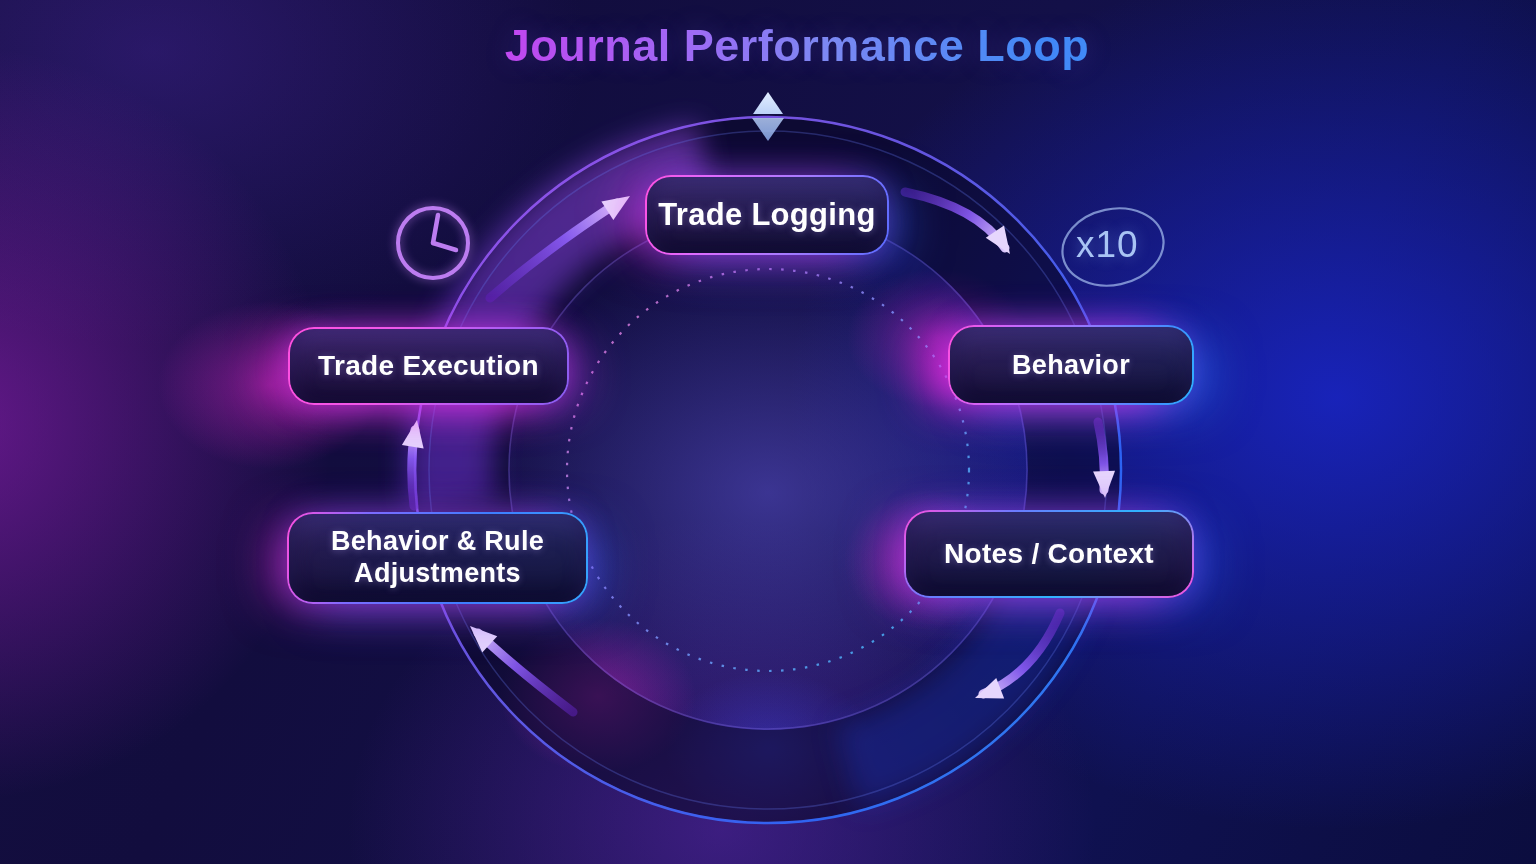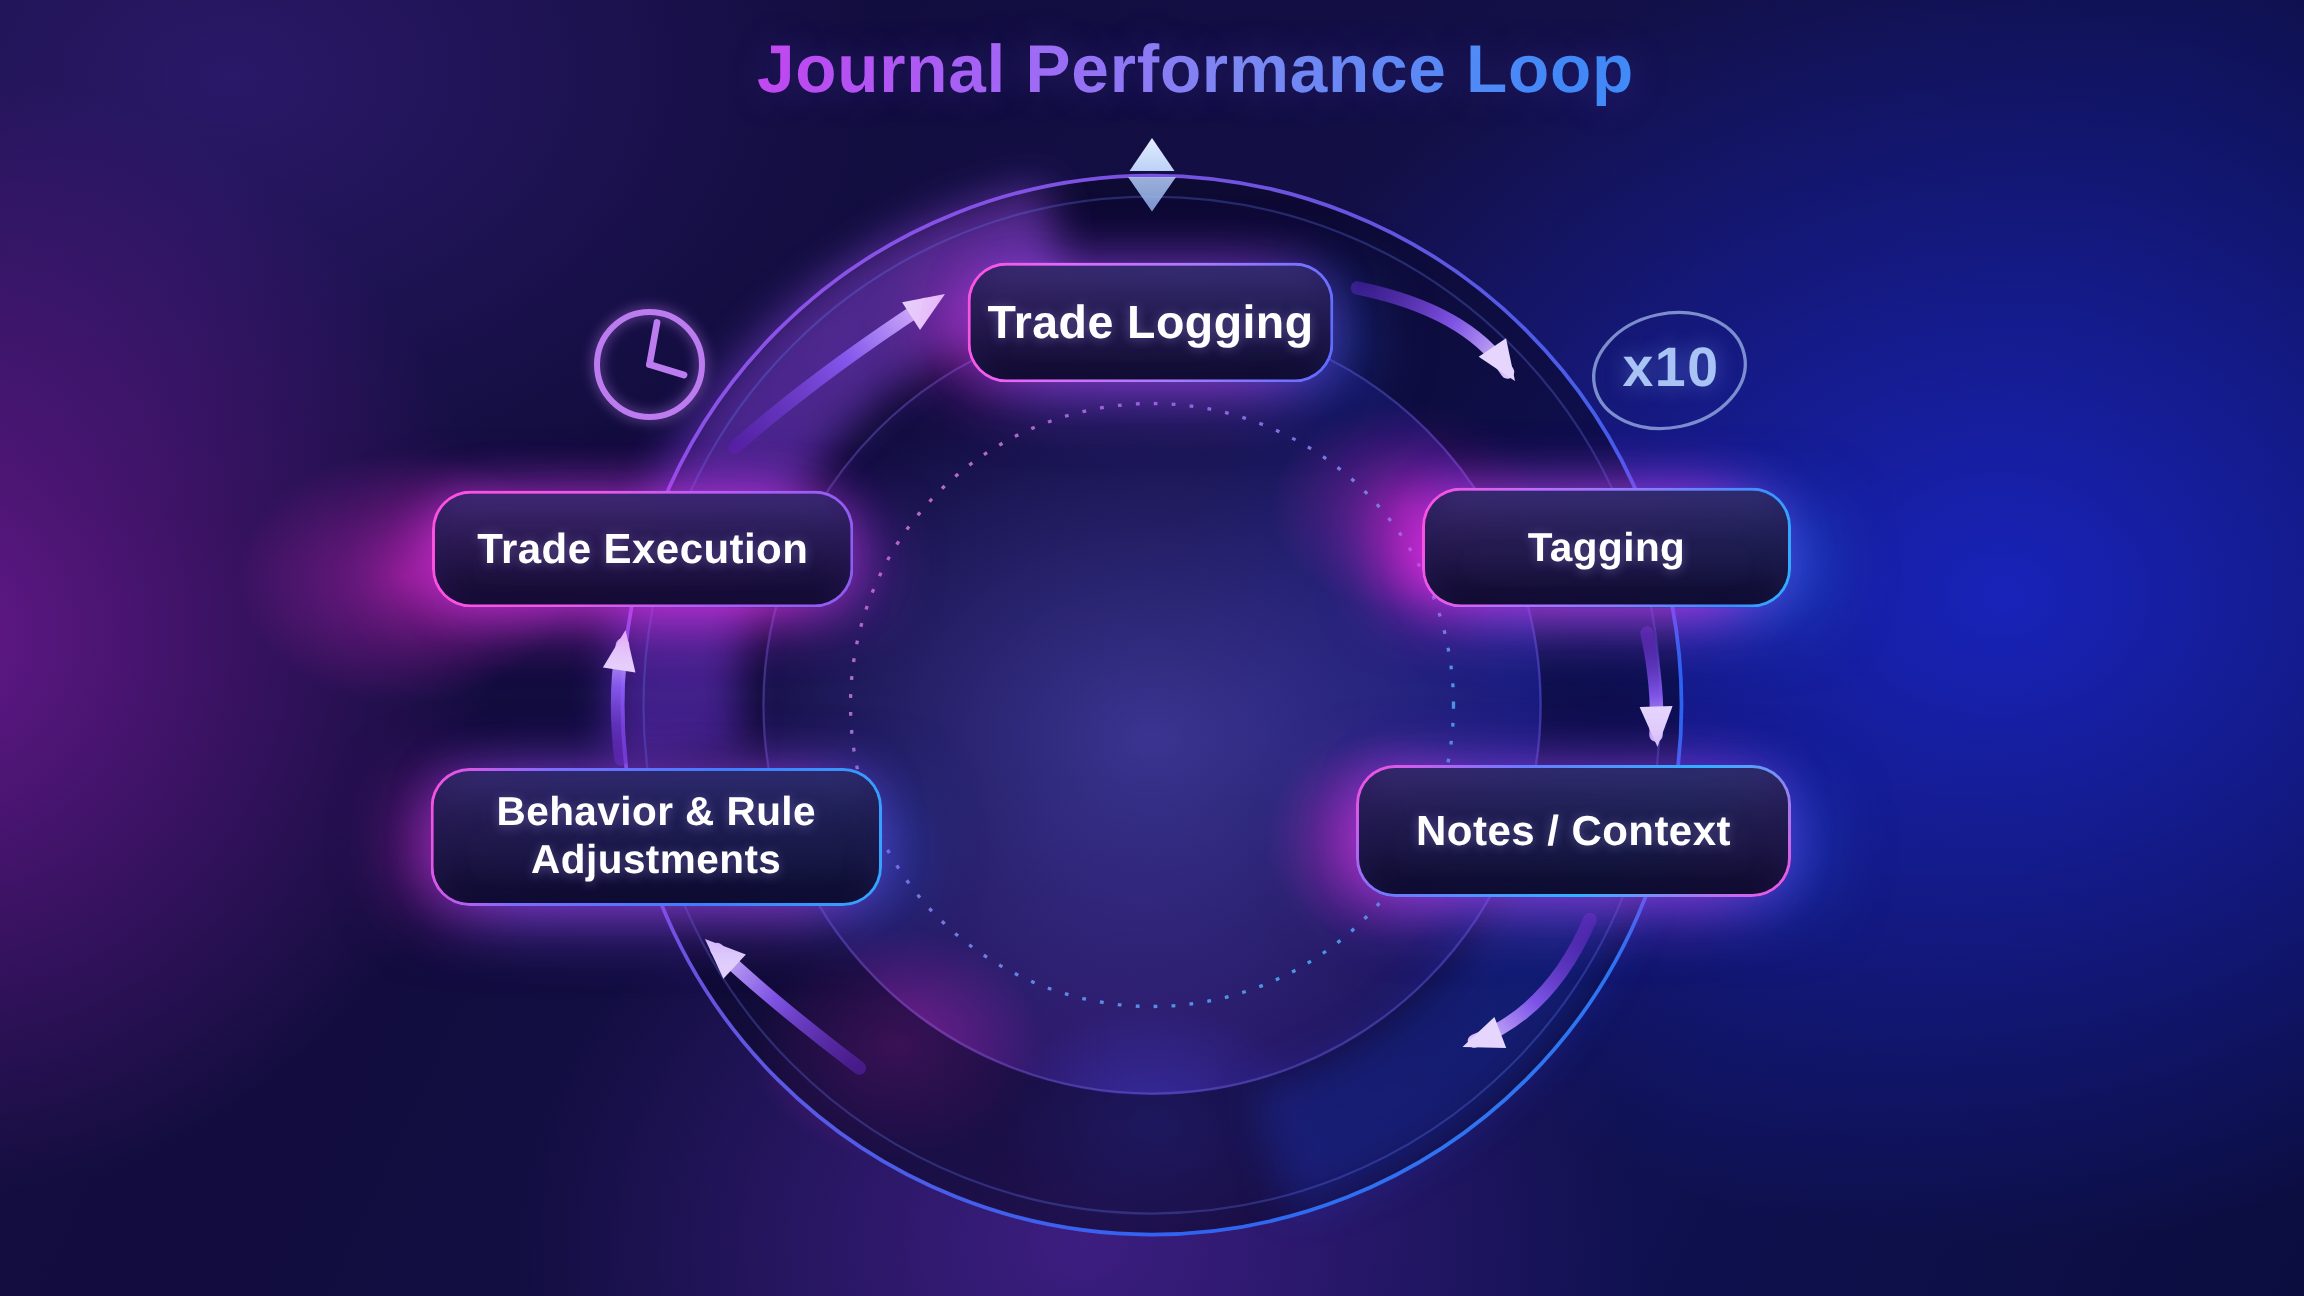--- a/index.html
+++ b/index.html
@@ -61,22 +61,22 @@
                inset 0 -12px 26px rgba(10,5,38,.65);}
   #title-wrap{position:absolute;top:20px;left:0;width:100%;text-align:center;z-index:3;padding-left:29px;}
   #title{
     display:inline-block;font-size:45px;font-weight:700;letter-spacing:.5px;
     background:linear-gradient(90deg,#c44af0 3%,#a express 30%,#7e8df2 55%,#3f8ef7 92%);
     background:linear-gradient(90deg,#c44af0 3%,#a56bf5 30%,#7e8df2 55%,#3f8ef7 92%);
     -webkit-background-clip:text;background-clip:text;color:transparent;
     text-shadow:0 0 26px rgba(120,90,255,.25);
   }
   #multiplier{
-    position:absolute;left:1076px;top:224px;width:76px;z-index:3;text-align:center;
-    font-size:37px;font-weight:700;color:#a9c4f4;letter-spacing:1px;
+    position:absolute;left:1076px;top:224px;width:76px;z-index:3;text-align:left;
+    font-size:37px;font-weight:400;color:#a9c4f4;letter-spacing:1px;
     text-shadow:0 0 14px rgba(130,170,255,.45);
   }
 </style>
 </head>
 <body>
 
 <div id="canvas">
 
   <svg id="scene" width="1536" height="864" viewBox="0 0 1536 864">
     <defs>
@@ -188,21 +188,21 @@
   <div id="title-wrap">
     <span id="title">Journal Performance Loop</span>
   </div>
 
   <div id="multiplier">x10</div>
 
   <div class="node" id="node-trade-logging">
     <span>Trade Logging</span>
   </div>
   <div class="node" id="node-tagging">
-    <span>Tagging</span>
+    <span>Behavior</span>
   </div>
   <div class="node" id="node-notes-context">
     <span>Notes / Context</span>
   </div>
   <div class="node" id="node-behavior-rule">
     <span>Behavior &amp; Rule Adjustments</span>
   </div>
   <div class="node" id="node-trade-execution">
     <span>Trade Execution</span>
   </div>

